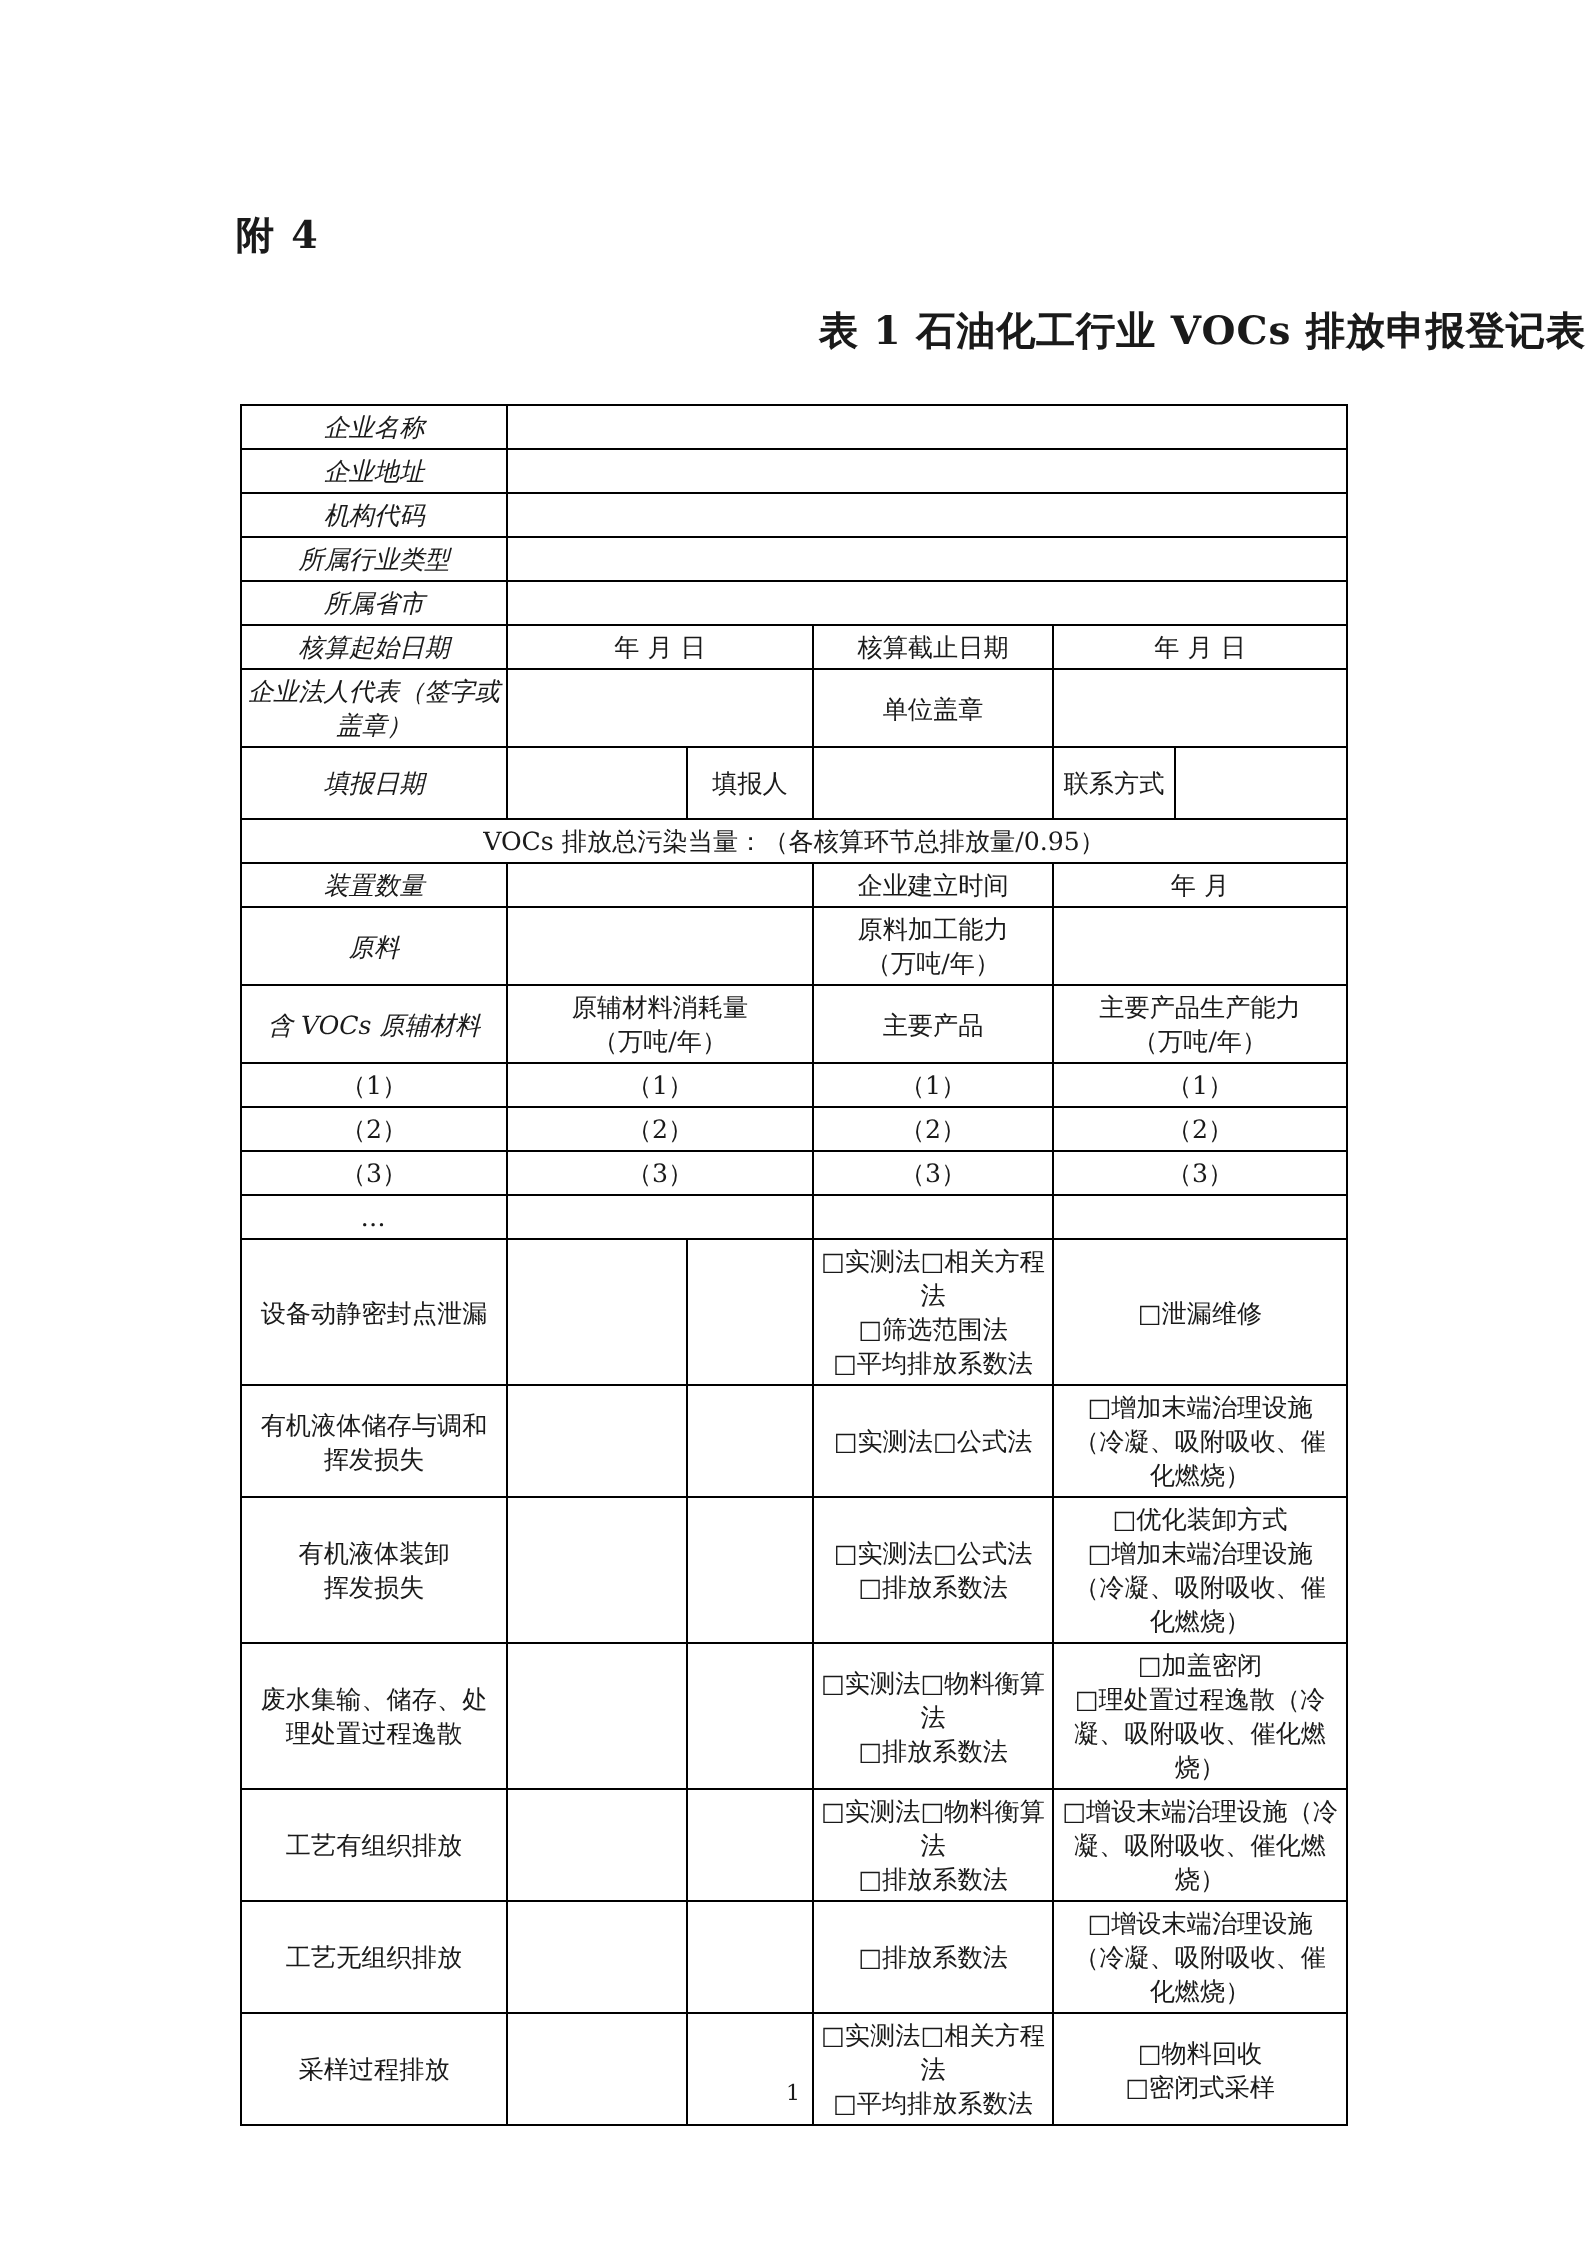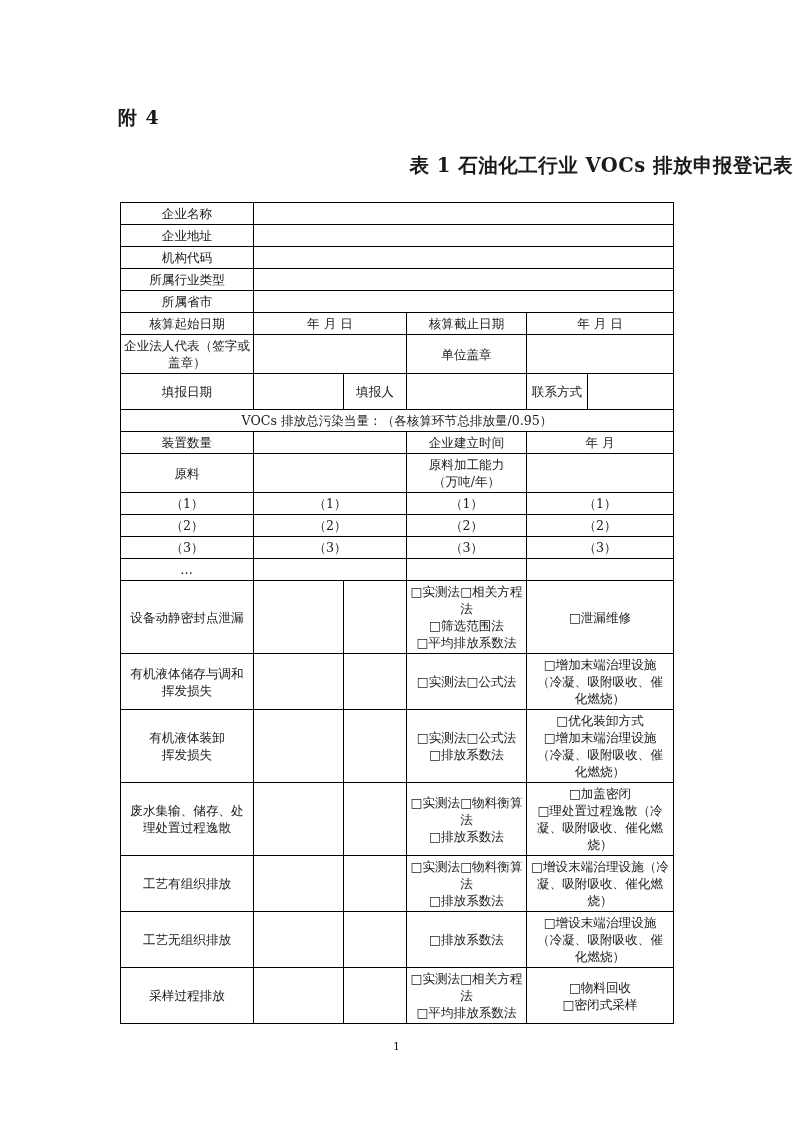--- a/index.html
+++ b/index.html
@@ -51,21 +51,21 @@
   table.form td {
     border: 1px solid #000000;
     padding: 2px 3px;
     font-size: 12.6px;
     line-height: 1.35;
     vertical-align: middle;
     text-align: center;
     font-family: "DejaVu Serif", "Liberation Serif", serif;
     word-break: break-all;
   }
-  td.lbl { text-align: center; }
+  td.lbl { text-align: center; font-style: italic; }
   td.blank { }
   td.sec-head {
     text-align: left;
     padding-left: 3px;
     font-size: 12.6px;
   }
   td.sec-head b { font-weight: normal; }
   .r-h18 { height: 18px; }
   .r-h20 { height: 20px; }
   .r-h36 { height: 36px; }
@@ -168,20 +168,32 @@
       <tr class="r-h36">
         <td class="lbl">原料</td>
         <td colspan="2"></td>
         <td>
           <span>原料加工能力</span><br>
           <span>（万吨/年）</span>
         </td>
         <td colspan="2"></td>
       </tr>
 
+      <tr class="r-h36">
+        <td class="lbl">含 VOCs 原辅材料</td>
+        <td colspan="2">
+          <span>原辅材料消耗量</span><br>
+          <span>（万吨/年）</span>
+        </td>
+        <td>主要产品</td>
+        <td colspan="2">
+          <span>主要产品生产能力</span><br>
+          <span>（万吨/年）</span>
+        </td>
+      </tr>
 
       <tr class="r-h18">
         <td>（1）</td>
         <td colspan="2">（1）</td>
         <td>（1）</td>
         <td colspan="2">（1）</td>
       </tr>
 
       <tr class="r-h18">
         <td>（2）</td>

